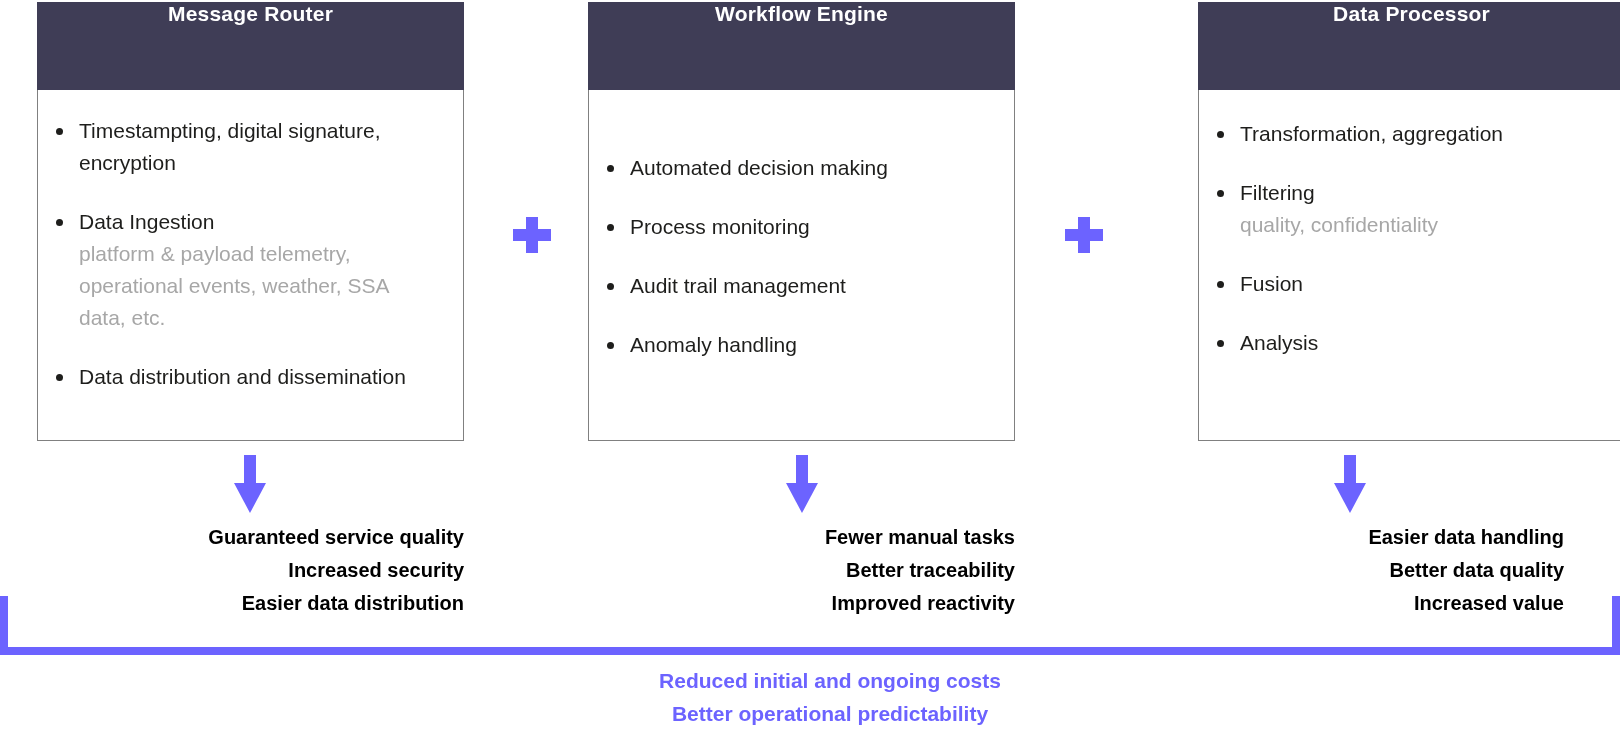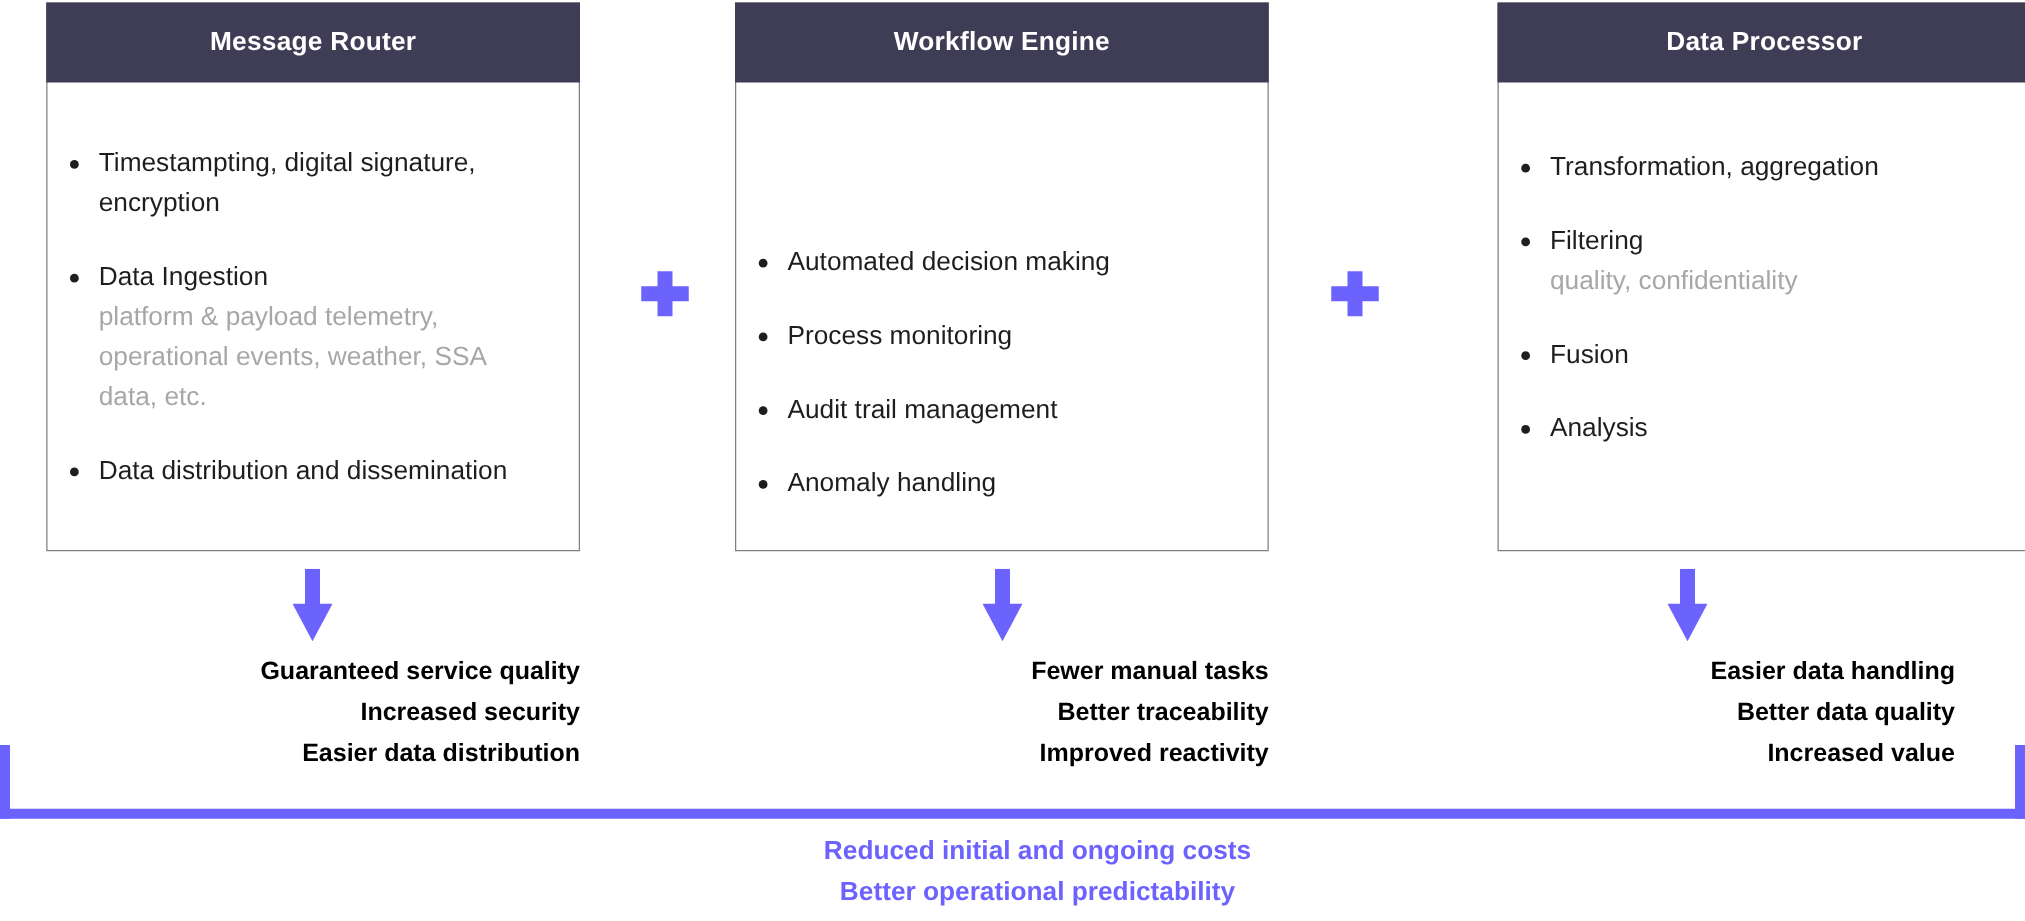--- a/index.html
+++ b/index.html
@@ -18,29 +18,29 @@
   }
   .canvas{position:absolute;inset:0;}
 
   
   .box{
     position:absolute;top:2px;width:427px;height:439px;
     background:#ffffff;border:1px solid var(--border);box-sizing:border-box;
   }
   .box.c1{left:37px;} .box.c2{left:588px;} .box.c3{left:1198px;}
   .box-header{
-    position:absolute;top:-1px;left:-1px;right:-1px;height:64px;
+    position:absolute;top:-1px;left:-1px;right:-1px;height:88px;
     background:var(--header-bg);color:#ffffff;
-    display:flex;align-items:center;justify-content:center;
+    display:flex;justify-content:center;
     font-size:21px;font-weight:700;letter-spacing:.2px;
   }
   .box-body{position:absolute;top:88px;left:0;right:0;bottom:0;overflow:hidden;}
   ul.features{list-style:none;margin:0;padding:0 30px 0 0;}
   .c1 ul.features{padding-top:24px;}
-  .c2 ul.features{padding-top:61px;margin-top:42px;}
+  .c2 ul.features{padding-top:61px;}
   .c3 ul.features{padding-top:27px;}
   ul.features li{
     position:relative;padding-left:41px;margin-bottom:27px;
     font-size:21px;line-height:32px;color:var(--text);
   }
   .bullet{
     position:absolute;left:18px;top:13px;width:7px;height:7px;
     border-radius:50%;background:var(--text);
   }
   .item-sub{display:block;color:var(--subtext);}

